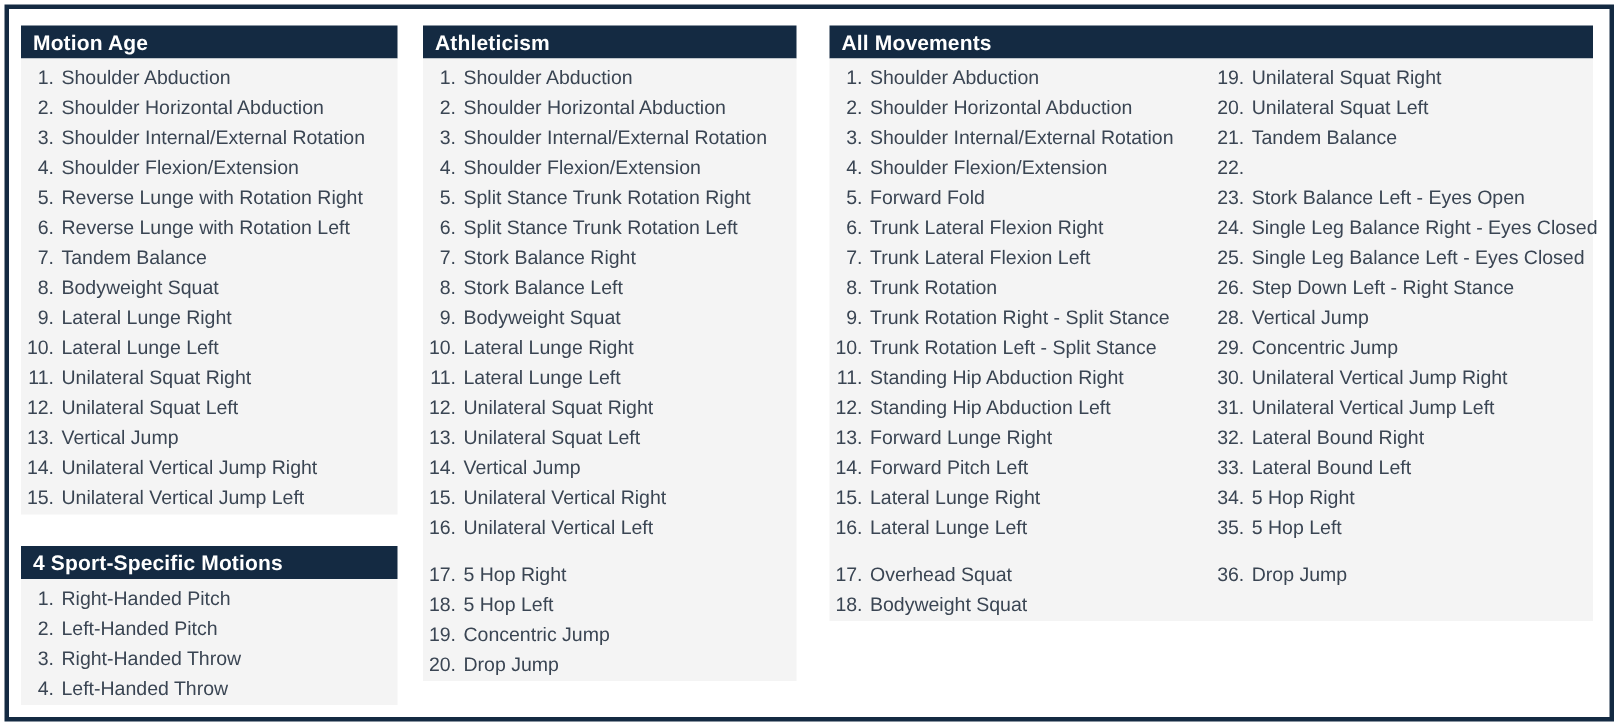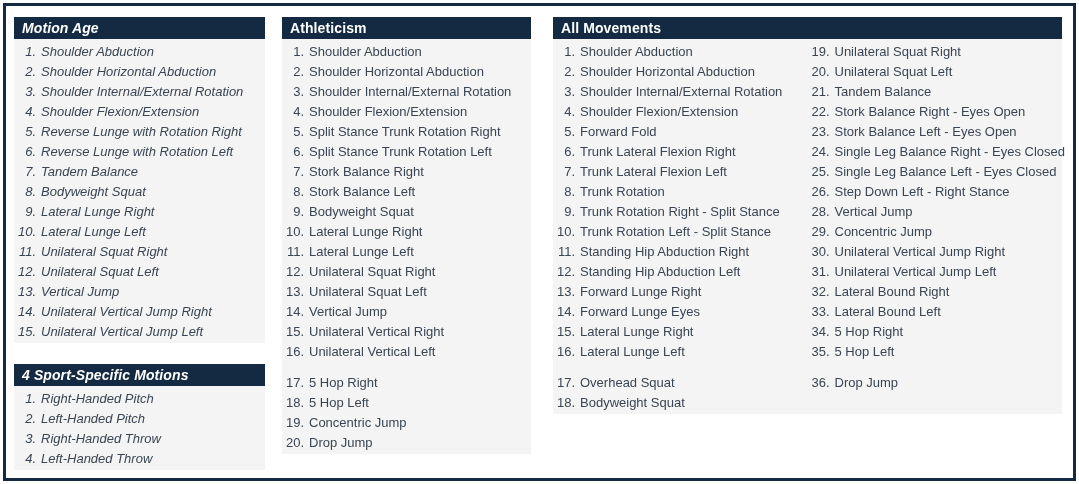--- a/index.html
+++ b/index.html
@@ -12,21 +12,21 @@
   .frame {
     margin: 3px;
     width: 1073px; height: 478px;
     border: 3px solid var(--frame-border, #142A42);
     padding: 11px 7px 0 8px;
     display: flex;
     align-items: flex-start;
     background: var(--page-bg, #FFFFFF);
   }
   .col { flex: none; }
-  .col1 { width: 251px; margin-right: 17px; font-style: italic; }
+  .col1 { width: 251px; margin-right: 17px; }
   .col2 { width: 249px; margin-right: 22px; }
   .col3 { width: 509px; }
   .panel-header {
     background: var(--header-bg, #142A42);
     color: var(--header-text, #FFFFFF);
     font-size: 14px;
     font-weight: 700;
     height: 22px;
     line-height: 22px;
     padding-left: 8px;
@@ -307,21 +307,21 @@
             <li>
               <span class="num">12.</span>
               <span class="lbl">Standing Hip Abduction Left</span>
             </li>
             <li>
               <span class="num">13.</span>
               <span class="lbl">Forward Lunge Right</span>
             </li>
             <li>
               <span class="num">14.</span>
-              <span class="lbl">Forward Lunge Eyes</span>
+              <span class="lbl">Forward Pitch Left</span>
             </li>
             <li>
               <span class="num">15.</span>
               <span class="lbl">Lateral Lunge Right</span>
             </li>
             <li>
               <span class="num">16.</span>
               <span class="lbl">Lateral Lunge Left</span>
             </li>
             <li>
@@ -341,21 +341,20 @@
             <li>
               <span class="num">20.</span>
               <span class="lbl">Unilateral Squat Left</span>
             </li>
             <li>
               <span class="num">21.</span>
               <span class="lbl">Tandem Balance</span>
             </li>
             <li>
               <span class="num">22.</span>
-              <span class="lbl">Stork Balance Right - Eyes Open</span>
             </li>
             <li>
               <span class="num">23.</span>
               <span class="lbl">Stork Balance Left - Eyes Open</span>
             </li>
             <li>
               <span class="num">24.</span>
               <span class="lbl">Single Leg Balance Right - Eyes Closed</span>
             </li>
             <li>

